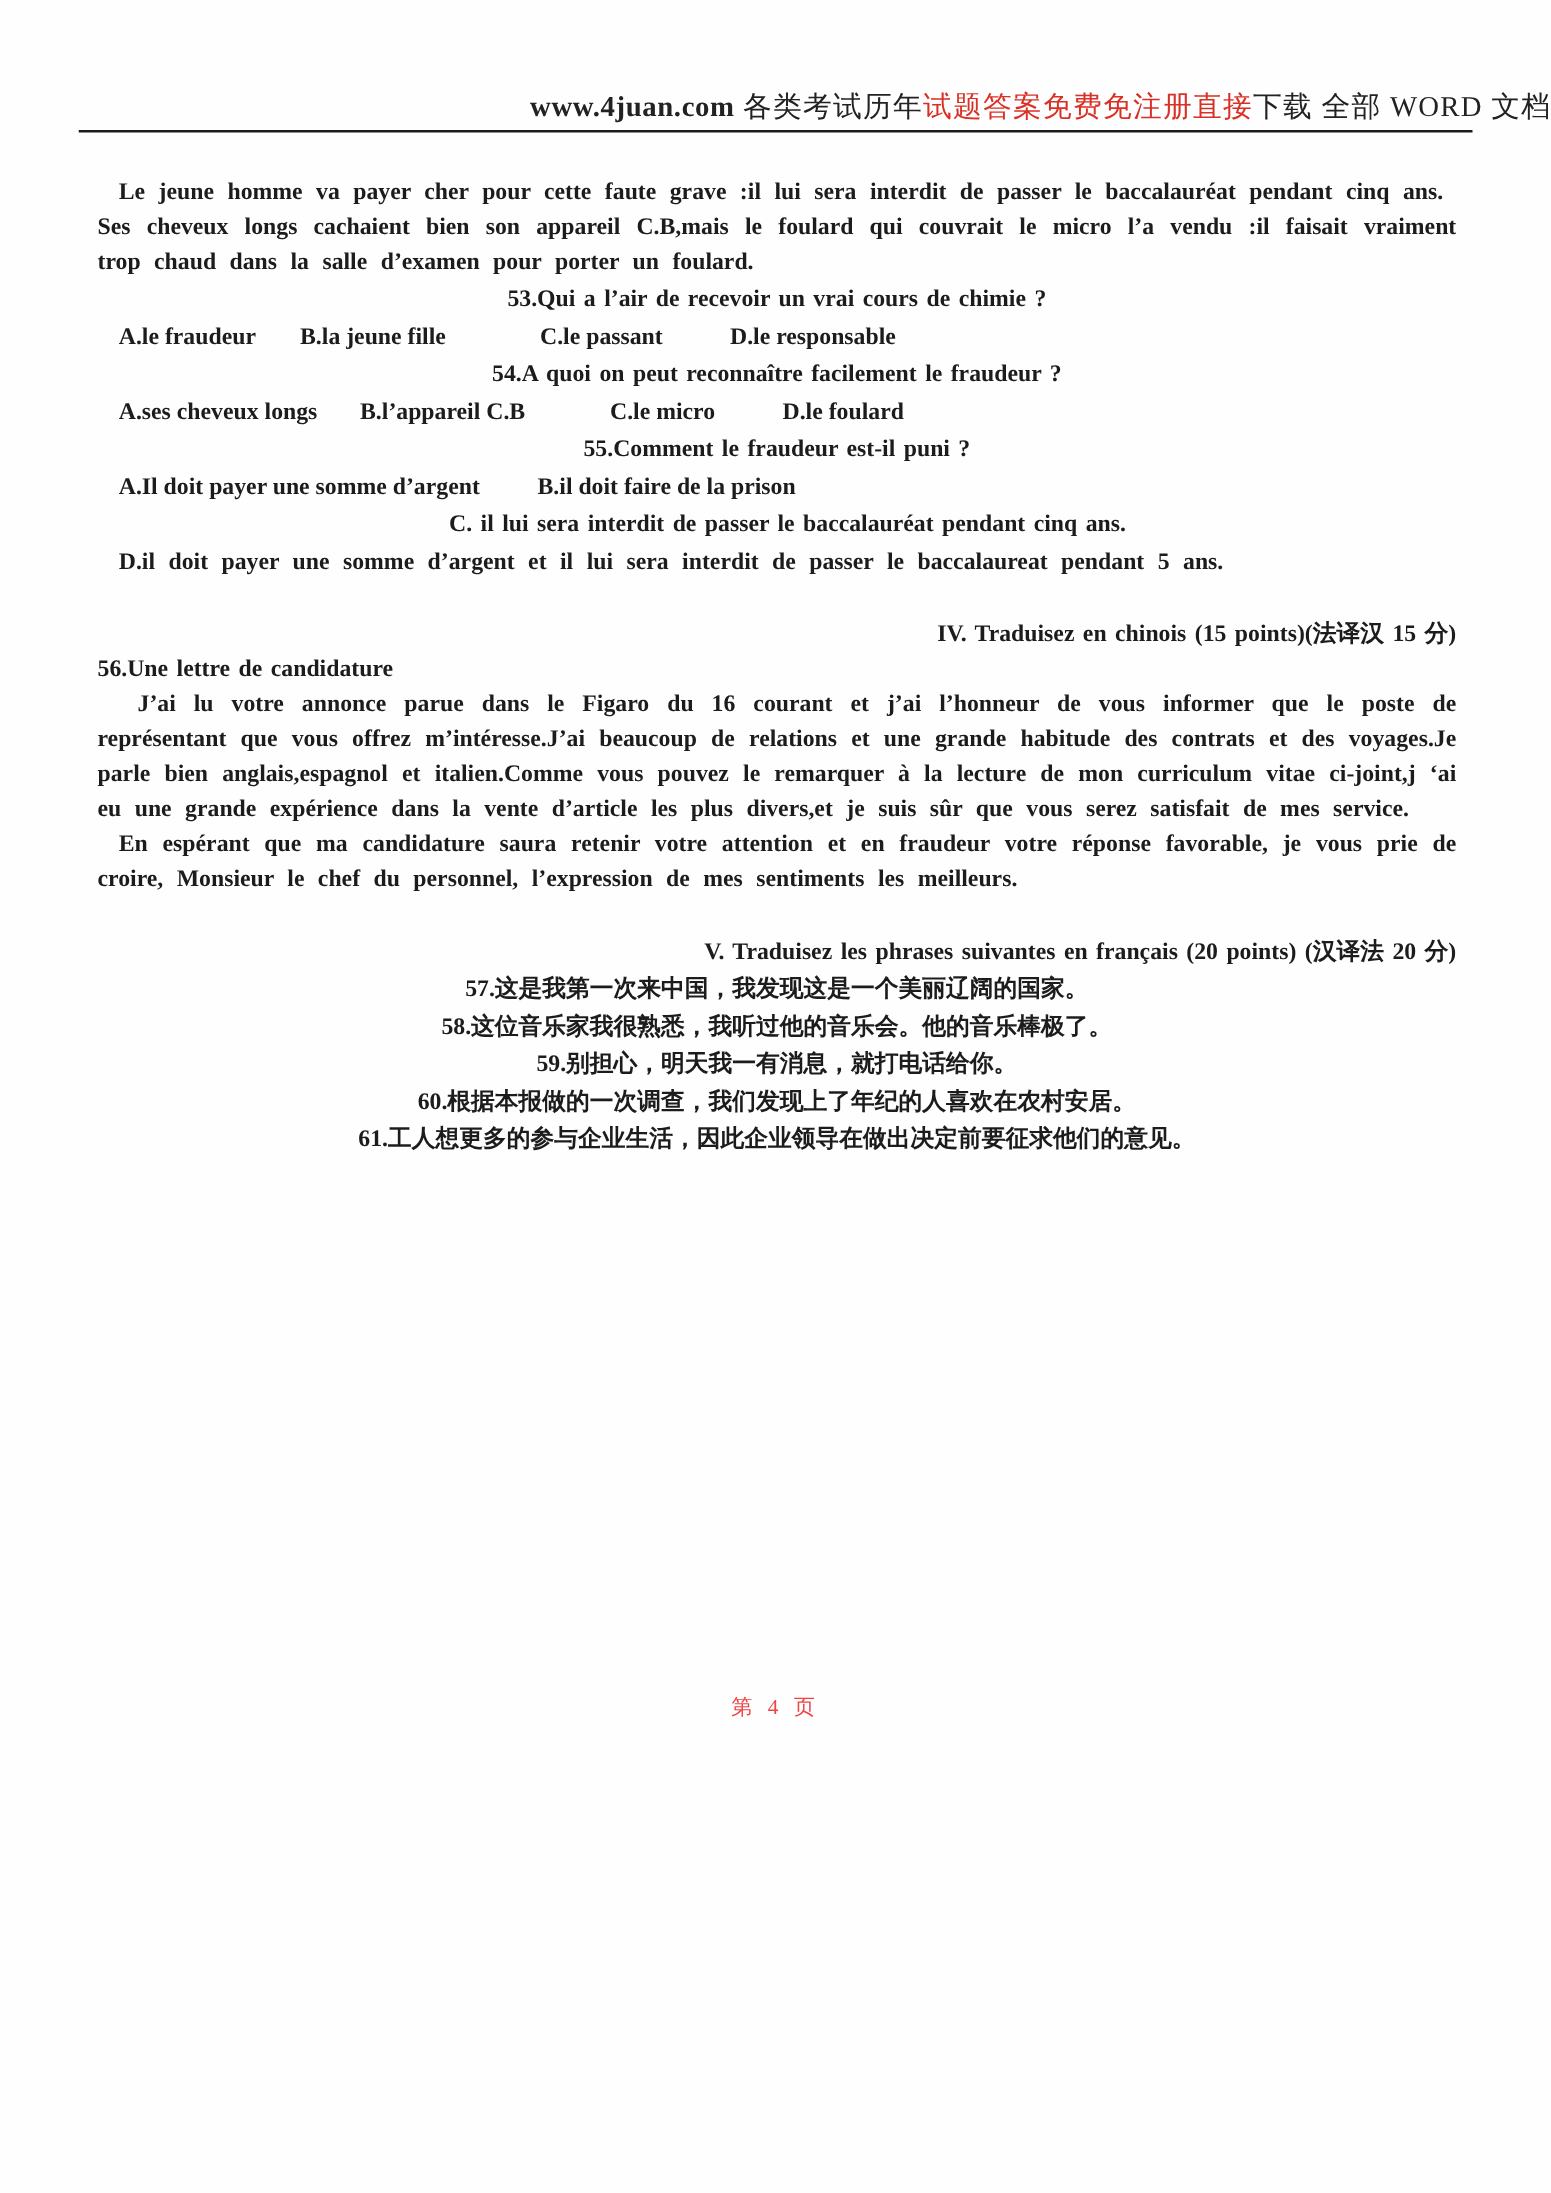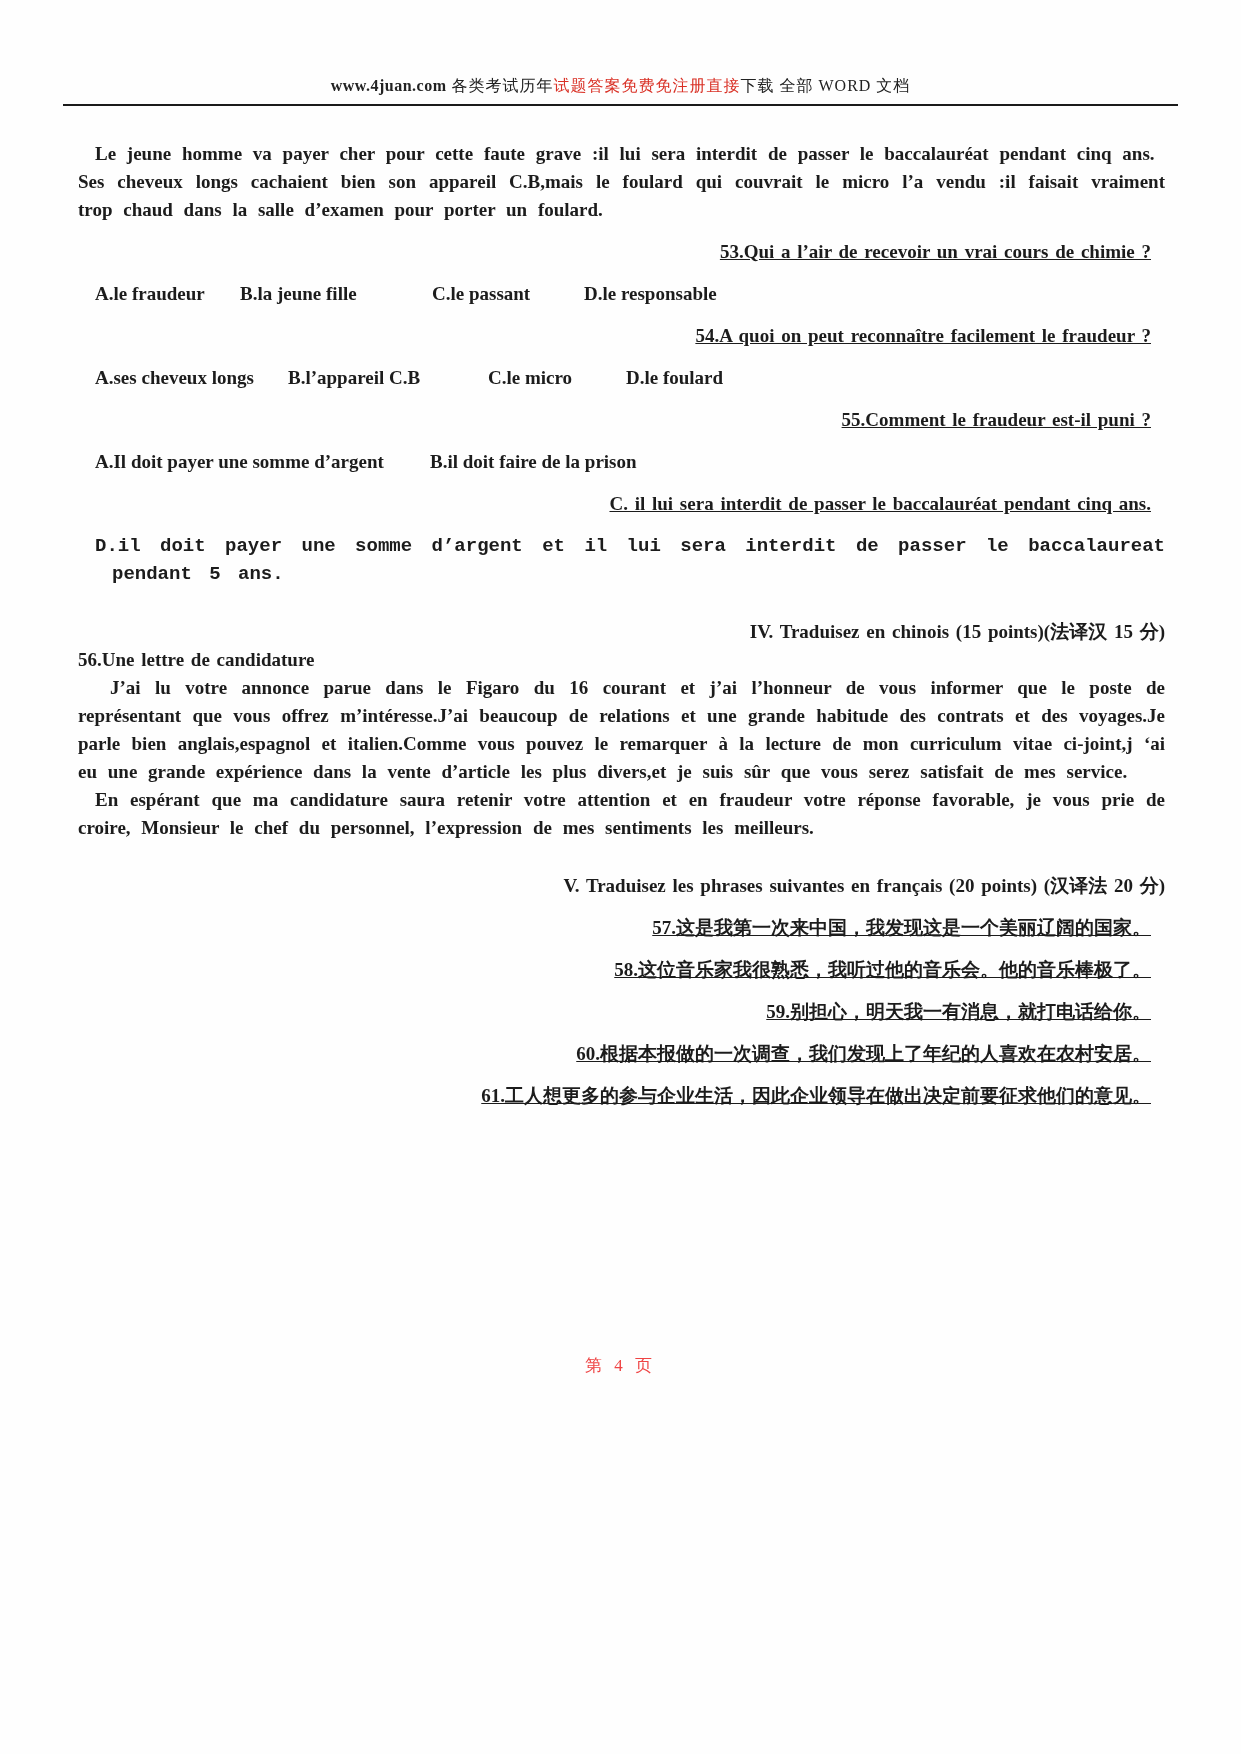--- a/index.html
+++ b/index.html
@@ -14,22 +14,22 @@
     font-weight: 700;
     font-size: 19px;
     line-height: 28px;
     overflow: hidden;
   }
   .header {
     position: absolute;
     top: 74px;
     left: 0;
     width: 100%;
-    text-align: center;
-    font-size: 16px;
+    text-align: right;
+    font-size: 23px;
     line-height: 24px;
     font-weight: 400;
     letter-spacing: 1px;
     color: #222;
   }
   .header .site { font-weight: 700; letter-spacing: 0.5px; }
   .hdr-red { color: #d93025; }
   .header-rule {
     position: absolute;
     top: 104px;
@@ -39,25 +39,25 @@
     border-top: 2px solid #1a1a1a;
     margin: 0;
   }
   .content {
     position: absolute;
     top: 140px;
     left: 78px;
     width: 1087px;
   }
   .p { margin: 0; text-align: justify; word-spacing: 6px; }
-  .p-left { margin: 14px; text-align: right; word-spacing: 2px; text-decoration: underline; }
+  .p-left { margin: 2px; text-align: center; word-spacing: 2px; }
   .indent1 { text-indent: 17px; }
   .indent2 { text-indent: 32px; }
   .pad1 { padding-left: 17px; }
-  .hang { padding-left: 34px; text-indent: -17px; font-family: Liberation Mono, monospace; }
+  .hang { padding-left: 34px; text-indent: -17px; }
   .opt-row {
     display: flex;
     padding-left: 17px;
     word-spacing: normal;
     margin: 0;
   }
   .opt-row span { flex: none; white-space: nowrap; }
   .heading { margin: 0; margin-top: 30px; text-align: right; word-spacing: 2px; }
   .center-line { margin: 0; text-align: left; word-spacing: 2px; }
   .footer {

